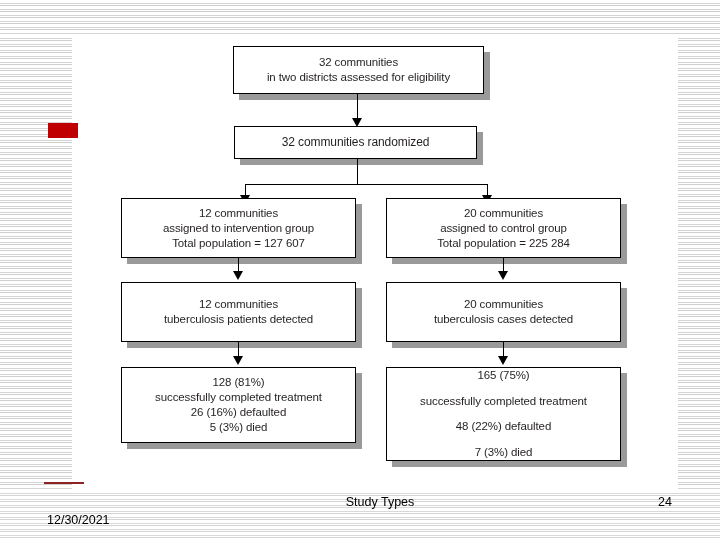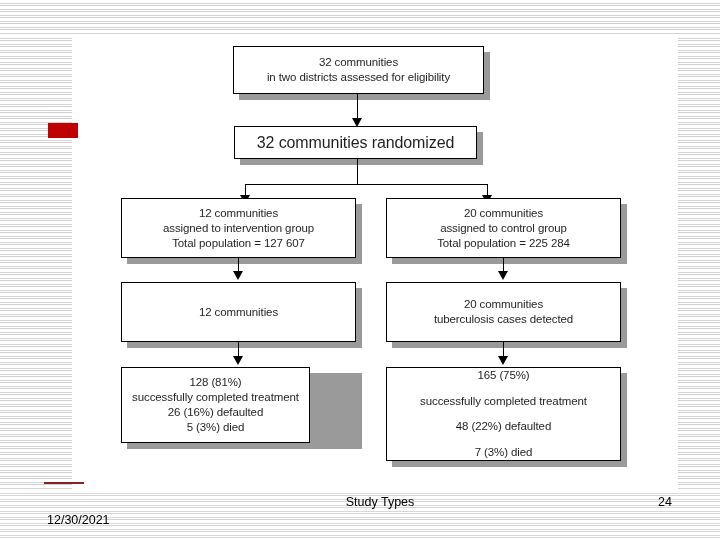--- a/index.html
+++ b/index.html
@@ -158,21 +158,21 @@
     <div class="shadow" style="left:239px; top:52px; width:251px; height:48px;"></div>
     <div class="node" style="left:233px; top:46px; width:251px; height:48px;">
       <span class="line">32 communities</span>
       <span class="line">in two districts assessed for eligibility</span>
     </div>
 
     <div class="vline" style="left:357px; top:94px; height:26px;"></div>
     <div class="arrowhead" style="left:352px; top:118px;"></div>
 
     <div class="shadow" style="left:240px; top:132px; width:243px; height:33px;"></div>
-    <div class="node" style="left:234px; top:126px; width:243px; height:33px; font-size:16px;">
+    <div class="node" style="left:234px; top:126px; width:243px; height:33px; font-size:12px;">
       <span class="line">32 communities randomized</span>
     </div>
 
     <div class="vline" style="left:357px; top:159px; height:26px;"></div>
     <div class="hline" style="left:245px; top:184px; width:243px;"></div>
     <div class="vline" style="left:245px; top:184px; height:14px;"></div>
     <div class="vline" style="left:487px; top:184px; height:14px;"></div>
     <div class="arrowhead" style="left:240px; top:195px;"></div>
     <div class="arrowhead" style="left:482px; top:195px;"></div>
 
@@ -191,35 +191,36 @@
     </div>
 
     <div class="vline" style="left:238px; top:258px; height:15px;"></div>
     <div class="arrowhead" style="left:233px; top:271px;"></div>
     <div class="vline" style="left:503px; top:258px; height:15px;"></div>
     <div class="arrowhead" style="left:498px; top:271px;"></div>
 
     <div class="shadow" style="left:127px; top:288px; width:235px; height:60px;"></div>
     <div class="node" style="left:121px; top:282px; width:235px; height:60px;">
       <span class="line">12 communities</span>
+      <span class="line">tuberculosis patients detected</span>
     </div>
 
     <div class="shadow" style="left:392px; top:288px; width:235px; height:60px;"></div>
     <div class="node" style="left:386px; top:282px; width:235px; height:60px;">
       <span class="line">20 communities</span>
       <span class="line">tuberculosis cases detected</span>
     </div>
 
     <div class="vline" style="left:238px; top:342px; height:16px;"></div>
     <div class="arrowhead" style="left:233px; top:356px;"></div>
     <div class="vline" style="left:503px; top:342px; height:16px;"></div>
     <div class="arrowhead" style="left:498px; top:356px;"></div>
 
     <div class="shadow" style="left:127px; top:373px; width:235px; height:76px;"></div>
-    <div class="node" style="left:121px; top:367px; width:189px; height:76px;">
+    <div class="node" style="left:121px; top:367px; width:235px; height:76px;">
       <span class="line">128 (81%)</span>
       <span class="line">successfully completed treatment</span>
       <span class="line">26 (16%) defaulted</span>
       <span class="line">5 (3%) died</span>
     </div>
 
     <div class="shadow" style="left:392px; top:373px; width:235px; height:94px;"></div>
     <div class="node" style="left:386px; top:367px; width:235px; height:94px;justify-content:space-between;">
       <span class="line">165 (75%)</span>
       <span class="line">successfully completed treatment</span>

